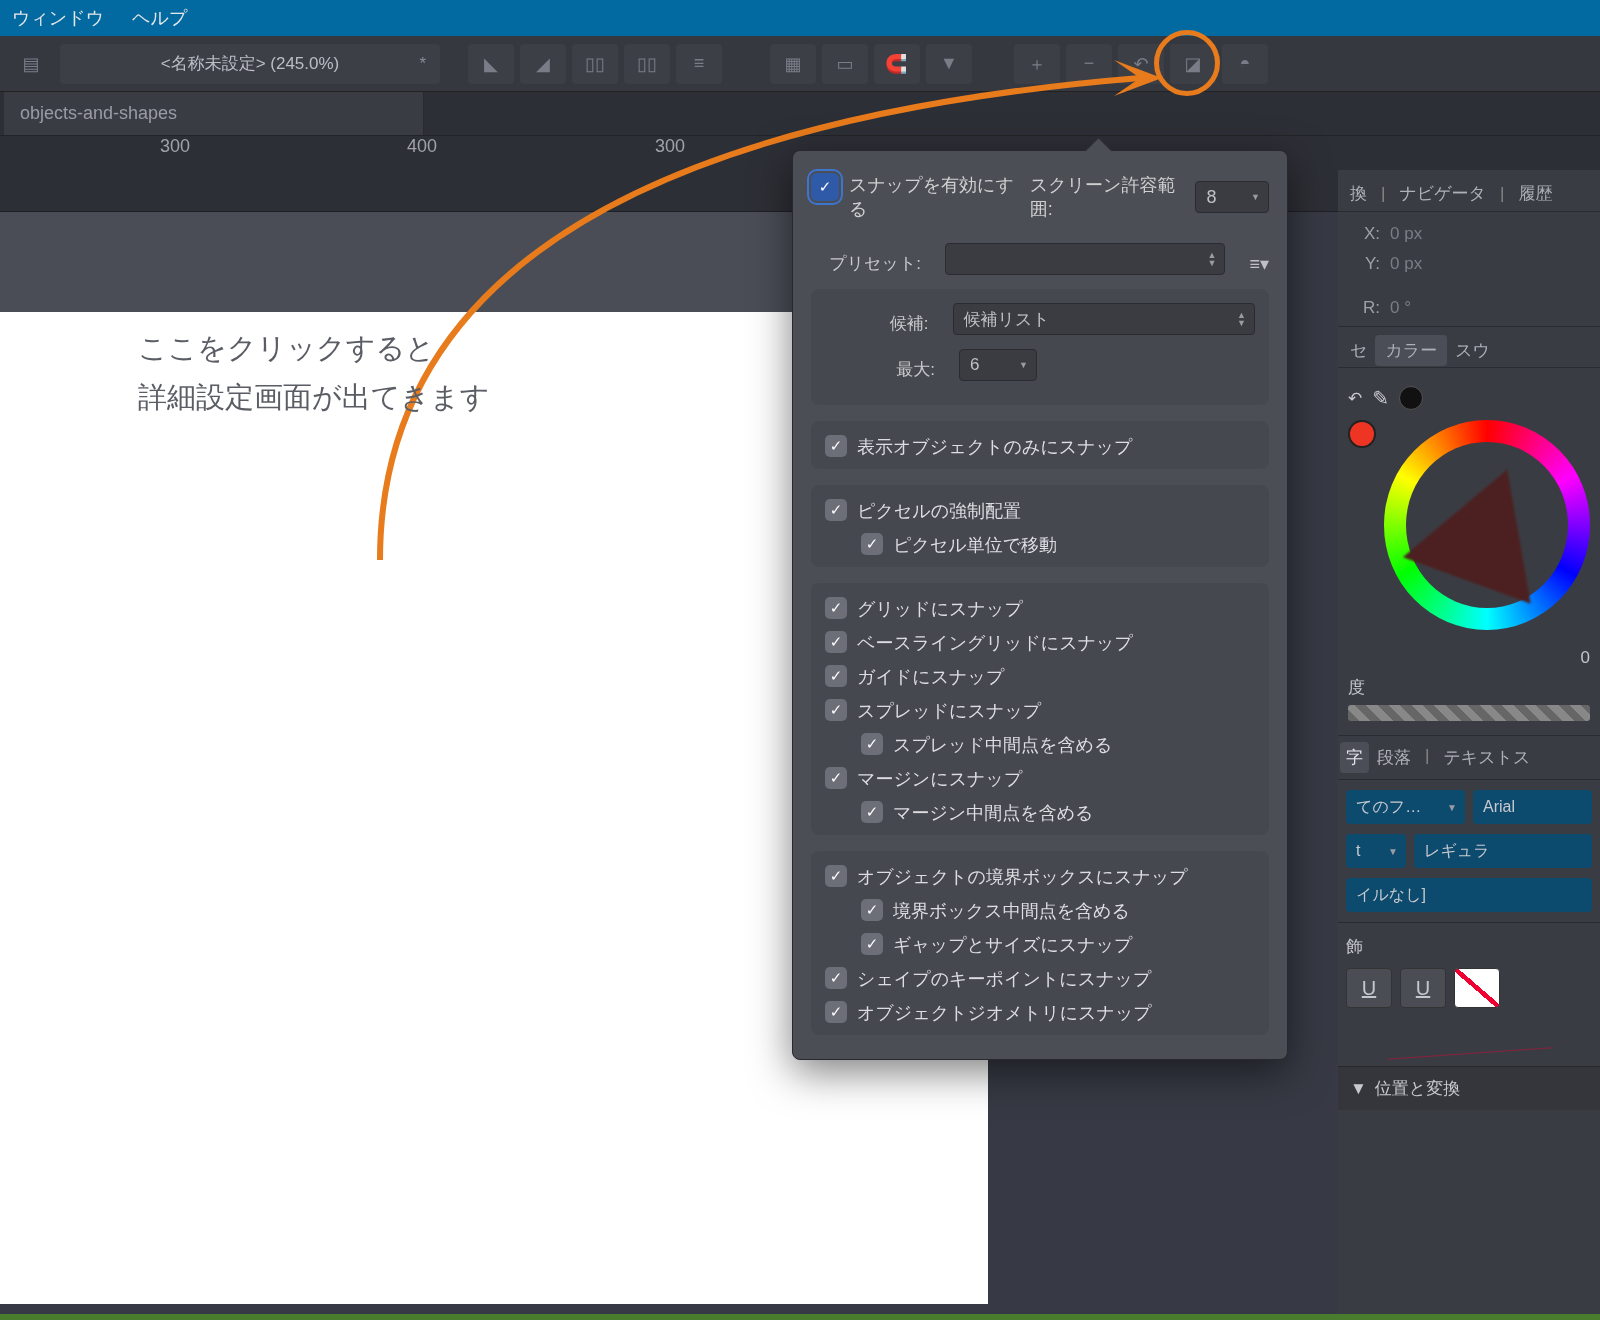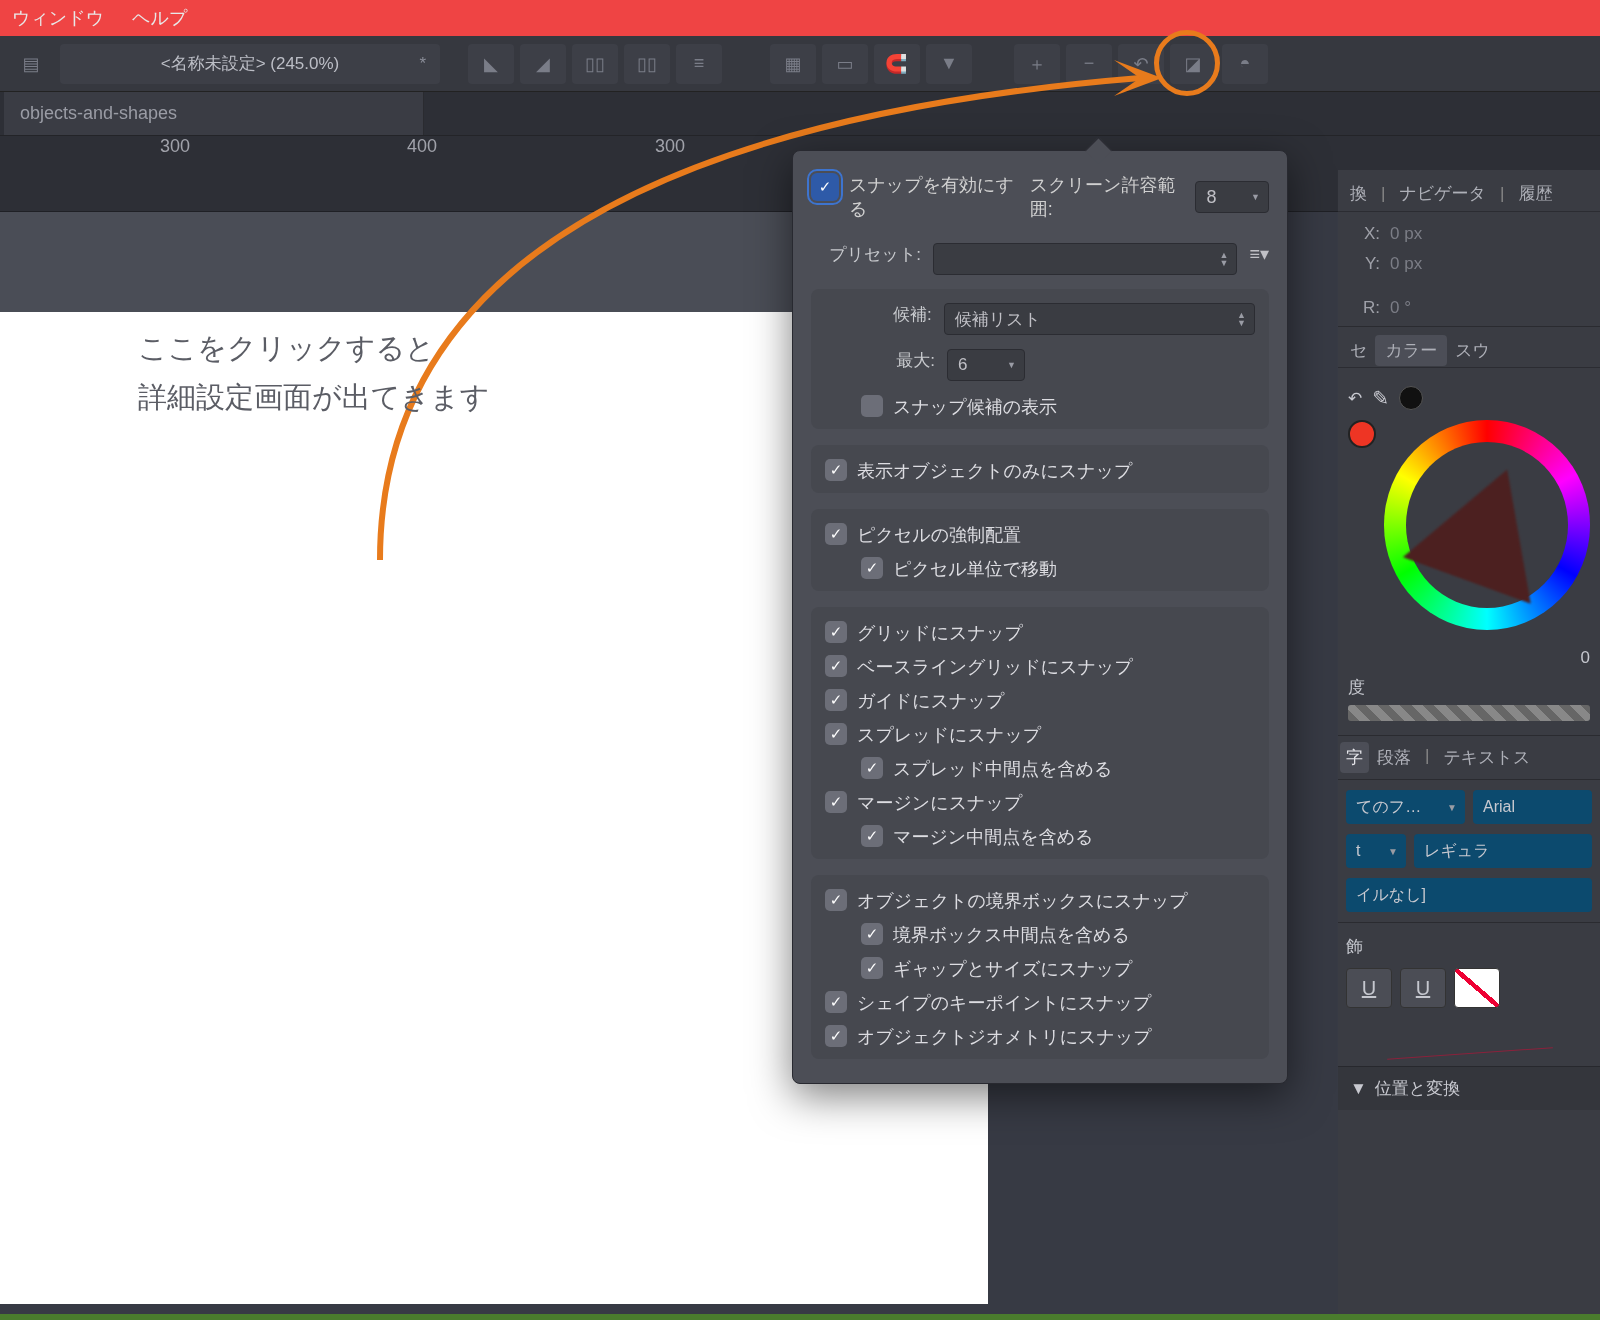--- a/index.html
+++ b/index.html
@@ -10,21 +10,21 @@
     font-family: -apple-system, "Hiragino Sans", sans-serif;
     color: #d0d0d0;
     font-size: 17px;
     overflow: hidden;
     position: relative;
   }
 
   
   .menubar {
     height: 36px;
-    background: #ef4444;
+    background: #0369a1;
     color: #e8e8e8;
     display: flex;
     align-items: center;
     padding: 16px 12px;
     gap: 28px;
   }
   .menubar span { font-size: 18px; }
 
   
   .toolbar {
@@ -174,21 +174,21 @@
   .group {
     background: #46484f;
     border-radius: 8px;
     padding: 14px 14px 10px;
     margin-bottom: 16px;
   }
   .group .panel-row { margin-bottom: 10px; font-size: 18px; color: #dddde2; }
   .group .panel-row:last-child { margin-bottom: 0; }
   .indent { padding-left: 36px; }
   .field-row {
-    display: flex; align-items: flex-start; gap: 12px;
+    display: flex; align-items: flex-end; gap: 24px;
     margin-bottom: 14px;
     justify-content: flex-start;
   }
   .field-row .lbl { width: 110px; text-align: right; color: #c8cace; }
   .select-box {
     background: #3a3c42;
     border: 1px solid #2b2c32;
     height: 32px;
     border-radius: 4px;
     display: flex; align-items: center;
@@ -436,24 +436,20 @@
         <span class="arr">▲<br>▼</span>
       </div>
     </div>
     <div class="field-row">
       <span class="lbl">最大:</span>
       <div class="select-box select-sm">
         <span>6</span>
         <span class="arr">▼</span>
       </div>
     </div>
-    <div class="panel-row indent">
-      <span class="chk"></span>
-      <span>スナップ候補の表示</span>
-    </div>
   </div>
 
   <div class="group">
     <div class="panel-row">
       <span class="chk checked"></span>
       <span>表示オブジェクトのみにスナップ</span>
     </div>
   </div>
 
   <div class="group">

